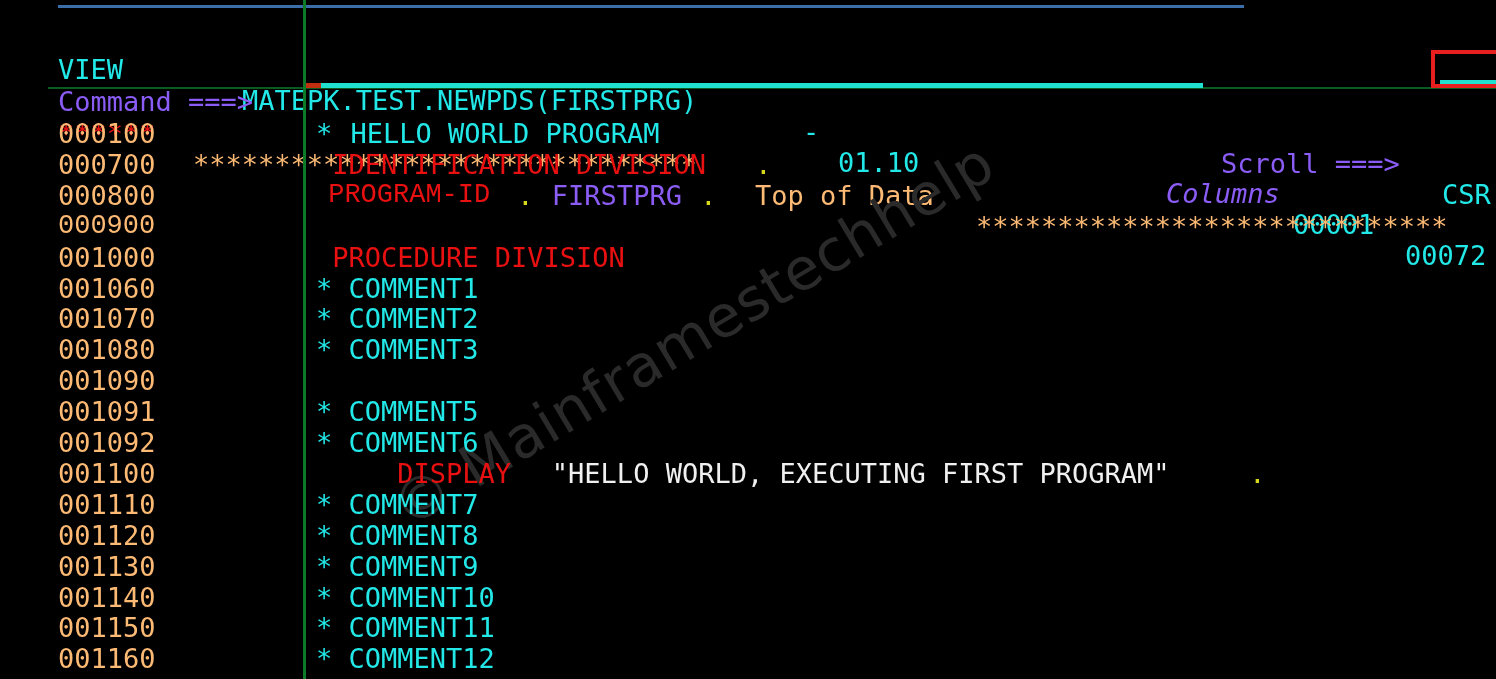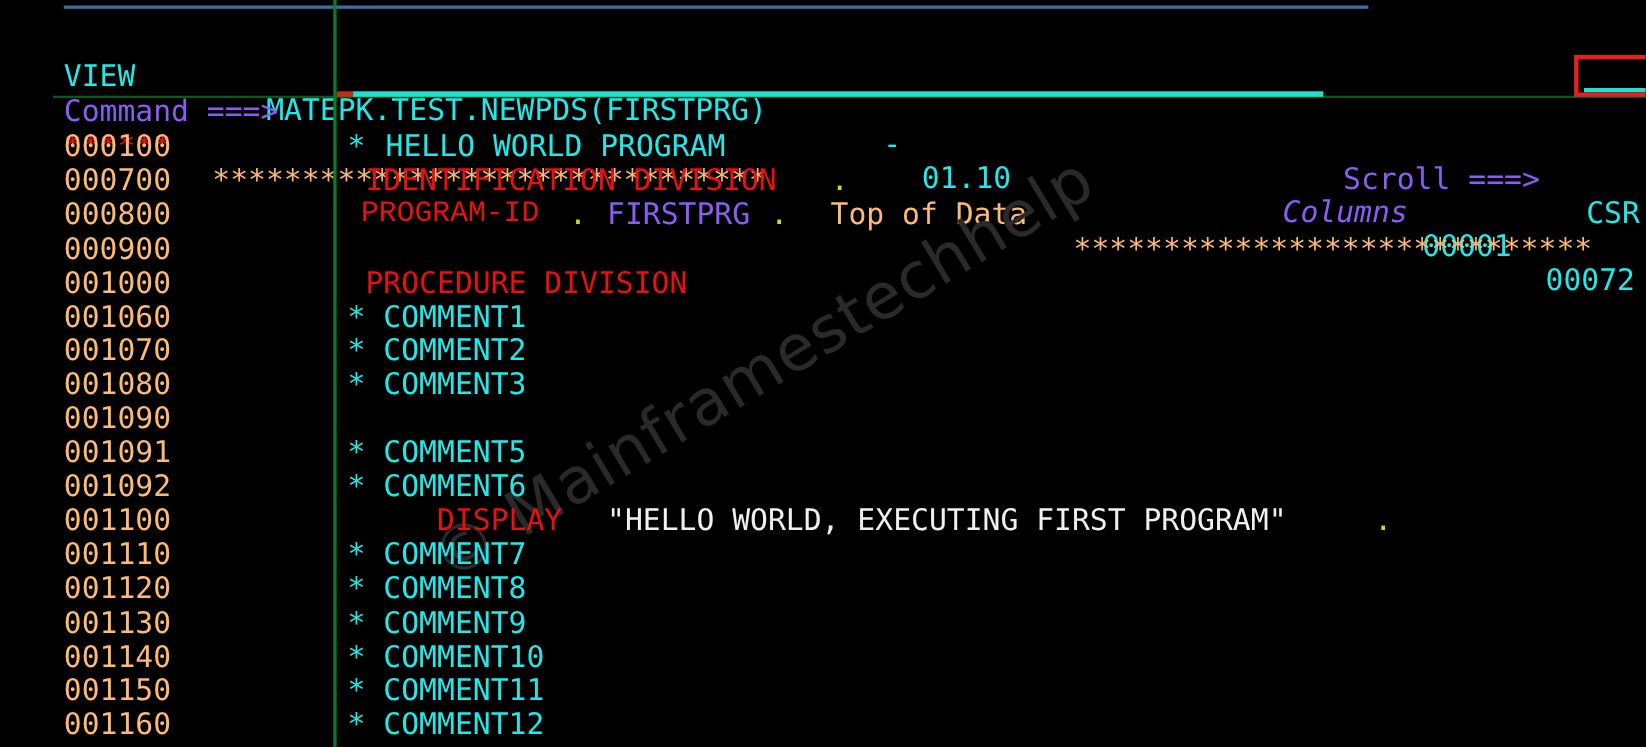--- a/index.html
+++ b/index.html
@@ -167,21 +167,21 @@
   </div>
 
   <div class="vert-divider"></div>
 
   <div class="watermark">© Mainframestechhelp</div>
 
   <div id="code-lines">
       <div class="row" style="top: 118px;"><span class="cell c-lblue" style="left: 10px;">000100</span><span class="cell c-cyan" style="left: 268px;">*</span><span class="cell c-cyan" style="left: 286.3px;"> HELLO WORLD PROGRAM</span></div>
       <div class="row" style="top: 148.9px;"><span class="cell c-lblue" style="left: 10px;">000700</span><span class="cell c-red" style="left: 268px;"> IDENTIFICATION DIVISION</span><span class="cell c-yellow" style="left: 707.2px;">.</span></div>
       <div class="row" style="top: 179.8px;"><span class="cell c-lblue" style="left: 10px;">000800</span><span class="cell c-red" style="left: 264px; font-family: Liberation Mono, monospace;"> PROGRAM-ID</span><span class="cell c-yellow" style="left: 469.3px;">.</span><span class="cell c-green" style="left: 487.6px;"> FIRSTPRG</span><span class="cell c-yellow" style="left: 652.3px;">.</span></div>
-      <div class="row" style="top: 210.7px;"><span class="cell c-lblue" style="left: 10px;">000900</span></div>
+      <div class="row" style="top: 210.7px;"><span class="cell c-lblue" style="left: 10px; font-family: Liberation Mono, monospace;">000900</span></div>
       <div class="row" style="top: 241.6px;"><span class="cell c-lblue" style="left: 10px;">001000</span><span class="cell c-red" style="left: 268px;"> PROCEDURE DIVISION</span></div>
       <div class="row" style="top: 272.5px;"><span class="cell c-lblue" style="left: 10px;">001060</span><span class="cell c-cyan" style="left: 268px;">* COMMENT1</span></div>
       <div class="row" style="top: 303.4px;"><span class="cell c-lblue" style="left: 10px;">001070</span><span class="cell c-cyan" style="left: 268px;">* COMMENT2</span></div>
       <div class="row" style="top: 334.3px;"><span class="cell c-lblue" style="left: 10px;">001080</span><span class="cell c-cyan" style="left: 268px;">* COMMENT3</span></div>
       <div class="row" style="top: 365.2px;"><span class="cell c-lblue" style="left: 10px;">001090</span></div>
       <div class="row" style="top: 396.1px;"><span class="cell c-lblue" style="left: 10px;">001091</span><span class="cell c-cyan" style="left: 268px;">* COMMENT5</span></div>
       <div class="row" style="top: 427px;"><span class="cell c-lblue" style="left: 10px;">001092</span><span class="cell c-cyan" style="left: 268px;">* COMMENT6</span></div>
       <div class="row" style="top: 457.9px;"><span class="cell c-lblue" style="left: 10px;">001100</span><span class="cell c-red" style="left: 268px; text-align: right;">     DISPLAY</span><span class="cell c-white" style="left: 487.6px;"> "HELLO WORLD, EXECUTING FIRST PROGRAM"</span><span class="cell c-yellow" style="left: 1201.3px;">.</span></div>
       <div class="row" style="top: 488.8px;"><span class="cell c-lblue" style="left: 10px;">001110</span><span class="cell c-cyan" style="left: 268px;">* COMMENT7</span></div>
       <div class="row" style="top: 519.7px;"><span class="cell c-lblue" style="left: 10px;">001120</span><span class="cell c-cyan" style="left: 268px;">* COMMENT8</span></div>

